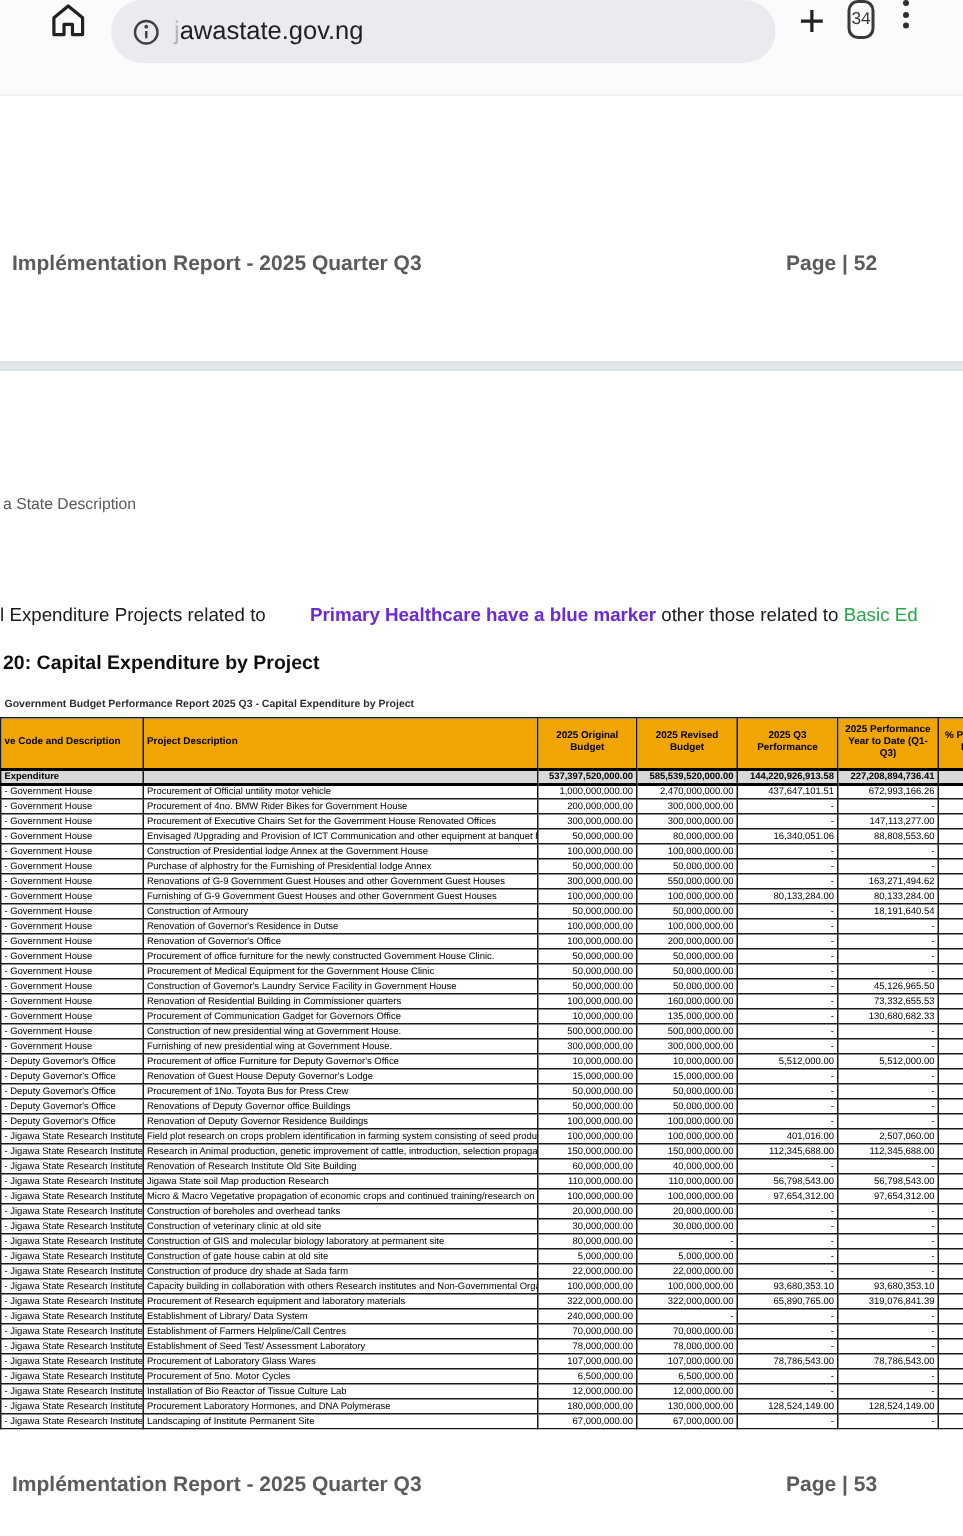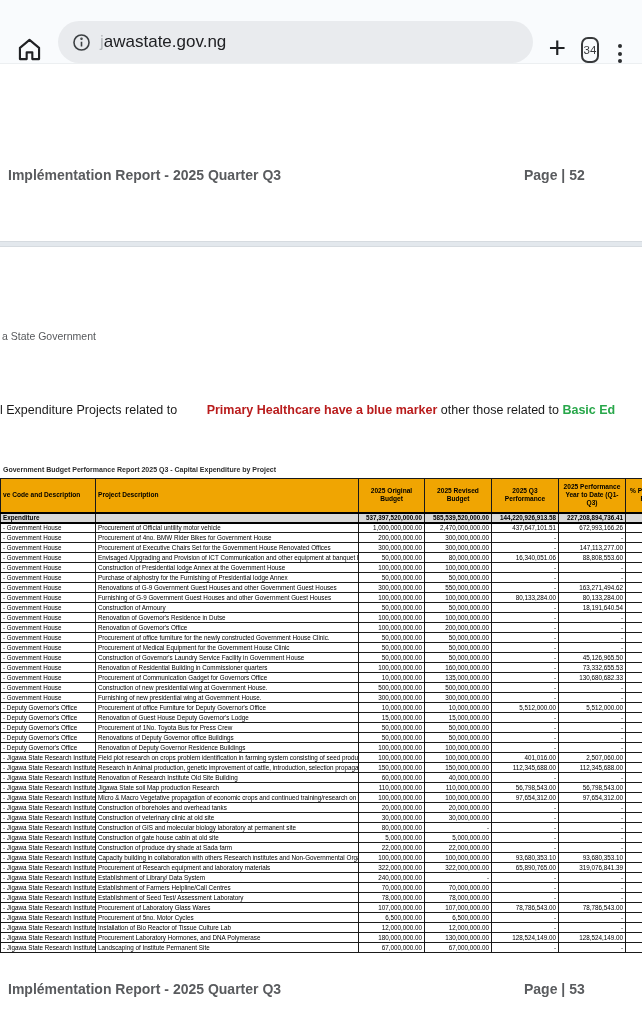--- a/index.html
+++ b/index.html
@@ -2,21 +2,21 @@
 <html><head>
 <meta charset="utf-8">
 <style>
   * { margin:0; padding:0; box-sizing:border-box; }
   html,body { width:642px; height:1024px; overflow:hidden; background:#fff;
     font-family:"Liberation Sans", sans-serif; }
   .screen { position:relative; width:642px; height:1024px; background:#fff; overflow:hidden; }
 
   
   .toolbar { position:absolute; top:0; left:0; width:642px; height:64px;
-    background:#f9fbfd; display:flex; align-items:flex-end; padding:0 16px; gap:15px;
+    background:#f9fbfd; display:flex; align-items:flex-start; padding:0 32px; gap:15px;
     border-bottom:1px solid #eceff1; }
   .tb-icon { flex:0 0 auto; display:flex; align-items:center; justify-content:center; }
   .urlpill { flex:1 1 auto; height:42px; background:#e9ebee; border-radius:21px;
     display:flex; align-items:center; padding:0 14px; gap:9px; overflow:hidden; }
   .url-text { font-size:17px; color:#202124; white-space:nowrap; }
   .url-faded { color:#b4b8bc; }
   .plus { font-size:30px; font-weight:300; color:#202124; line-height:1; }
   .tabbox { width:18px; height:26px; border:2.4px solid #37393b; border-radius:7px;
     display:flex; align-items:center; justify-content:center; font-size:11.5px;
     font-weight:normal; color:#37393b; }
@@ -30,22 +30,22 @@
   .f52 { top:167px; }
   .f53 { top:981px; }
   .page-divider { position:absolute; top:241px; left:0; width:642px; height:6px;
     background:#e3e8ed; border-top:1px solid #d6dbe0; border-bottom:1px solid #d6dbe0; }
 
   .gov-line { position:absolute; top:330px; left:2px; font-size:10.5px; color:#57595c; }
   .page-title { position:absolute; top:355px; left:24px; font-size:23px; font-weight:bold;
     color:#3b3b3b; letter-spacing:0.2px; }
   .intro { position:absolute; top:403px; left:0; width:700px; font-size:12.5px;
     color:#1a1a1a; white-space:nowrap; }
-  .intro .blue { color:#b91c1c; font-weight:bold;padding-left:26px; }
-  .intro .green { color:#28a74a; font-weight:bold;text-align:right; }
+  .intro .blue { color:#6d28d9; font-weight:bold;padding-left:26px; }
+  .intro .green { color:#28a74a; font-weight:normal;text-align:right; }
   .table-title { position:absolute; top:434px; left:2px; font-size:13px; font-weight:bold; color:#0f0f0f; }
   .table-caption { position:absolute; top:466px; left:3px; font-size:7px; font-weight:bold; color:#2d2d2d; }
 
   
   .tblwrap { position:absolute; top:478px; left:0; width:642px; overflow:hidden; }
   table { border-collapse:collapse; table-layout:fixed; width:660px;
     font-size:6.3px; color:#000; }
   col.c-code { width:95px; } col.c-desc { width:263px; }
   col.c-orig { width:66px; } col.c-rev { width:67px; }
   col.c-q3 { width:67px; } col.c-ytd { width:67px; } col.c-pct { width:35px; }
@@ -90,24 +90,25 @@
         <i></i>
         <i></i>
       </div>
   </div>
 
   <div class="footer-line footer-left f52">Implémentation Report - 2025 Quarter Q3</div>
   <div class="footer-line footer-right f52">Page | 52</div>
 
   <div class="page-divider"></div>
 
-  <div class="gov-line">a State Government</div>
+  <div class="gov-line">a State Description</div>
 
   <div class="intro"><span>l Expenditure Projects related to </span><span class="blue">Primary Healthcare have a blue marker</span><span> other those related to </span><span class="green">Basic Ed</span></div>
 
+  <div class="table-title">20: Capital Expenditure by Project</div>
   <div class="table-caption">Government Budget Performance Report 2025 Q3 - Capital Expenditure by Project</div>
 
   <div class="tblwrap">
     <table>
       <colgroup>
         <col class="c-code">
           <col class="c-desc">
           <col class="c-orig">
           <col class="c-rev">
           <col class="c-q3">

